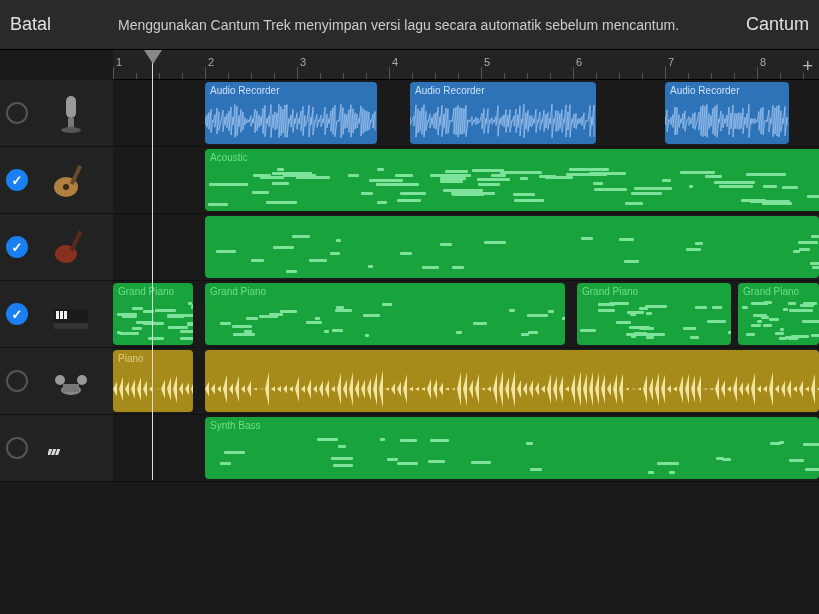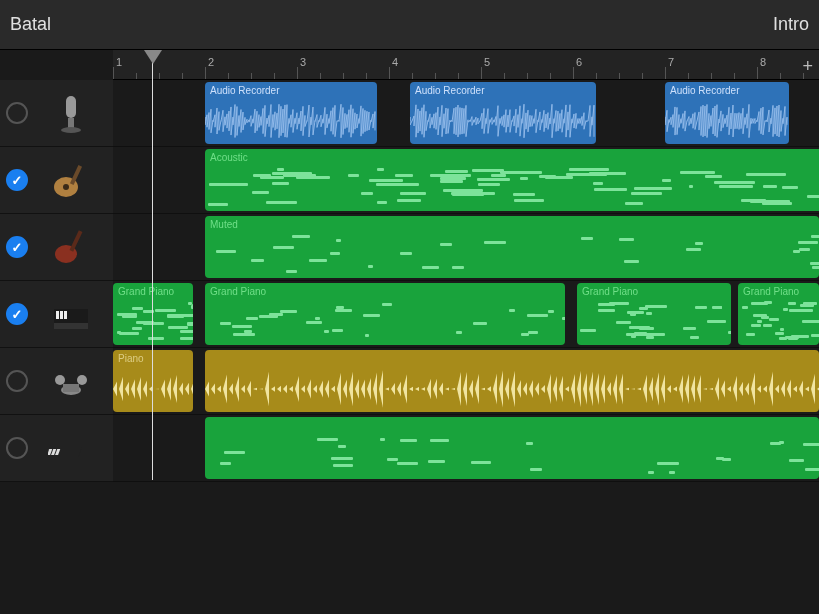--- a/index.html
+++ b/index.html
@@ -34,21 +34,22 @@
   .playhead { position:absolute; top:50px; bottom:134px; width:1px; background:#ddd; z-index:50; }
   .playhead::before { content:""; position:absolute; top:0; left:-8px; width:0; height:0; border-left:9px solid transparent; border-right:9px solid transparent; border-top:14px solid #888; }
   .midi-notes { position:absolute; left:2px; right:2px; top:18px; bottom:4px; }
   .midi-notes span { position:absolute; height:3px; background:#7de39a; border-radius:1px; }
 </style>
 </head>
 <body>
 
 <div class="header">
   <div class="hbtn">Batal</div>
-  <div class="hbtn">Intro</div>
+  <div class="hmsg">Menggunakan Cantum Trek menyimpan versi lagu secara automatik sebelum mencantum.</div>
+  <div class="hbtn">Cantum</div>
 </div>
 
 <div class="ruler-row">
   <div class="ruler" id="ruler">
       <div class="bar" style="left: 3px;">1</div>
       <div class="tick big" style="left: 0px;"></div>
       <div class="tick" style="left: 23px;"></div>
       <div class="tick" style="left: 46px;"></div>
       <div class="tick" style="left: 69px;"></div>
       <div class="bar" style="left: 95px;">2</div>
@@ -222,21 +223,20 @@
           <span style="left: 511.778px; top: 17.8546px; width: 33.7543px;"></span>
           <span style="left: 283.562px; top: 7.45322px; width: 15.8231px;"></span>
           <span style="left: 361.637px; top: 0.508592px; width: 39.9543px;"></span>
           <span style="left: 232.813px; top: 13.3838px; width: 22.8909px;"></span>
           <span style="left: 265.309px; top: 1.88831px; width: 31.882px;"></span>
         </div>
       </div>
     </div>
     <div class="lane">
       <div class="region midi" style="left: 92px; width: 614px;">
-        <div class="label">Muted</div>
         <div class="midi-notes">
           <span style="left: 192.775px; top: 18.3609px; width: 12.0261px;"></span>
           <span style="left: 66.4081px; top: 12.3766px; width: 20.4105px;"></span>
           <span style="left: 603.052px; top: 28.3241px; width: 17.6714px;"></span>
           <span style="left: 79.1721px; top: 35.8409px; width: 10.9266px;"></span>
           <span style="left: 591.244px; top: 7.21649px; width: 20.2074px;"></span>
           <span style="left: 122.733px; top: 17.7023px; width: 10.6049px;"></span>
           <span style="left: 245.259px; top: 31.9538px; width: 11.8001px;"></span>
           <span style="left: 411.565px; top: 4.21501px; width: 15.8938px;"></span>
           <span style="left: 374.147px; top: 2.5007px; width: 12.0692px;"></span>
@@ -503,20 +503,21 @@
             <polygon points="588,21 592,17.819167962740174 592,24.180832037259826" fill="#f0e4a0"></polygon>
             <polygon points="594,21 598,12.491495403740554 598,29.508504596259446" fill="#f0e4a0"></polygon>
             <polygon points="600,21 604,18.425226560630836 604,23.574773439369164" fill="#f0e4a0"></polygon>
             <polygon points="606,21 610,5.779149354854598 610,36.220850645145404" fill="#f0e4a0"></polygon>
             <polygon points="612,21 616,17.918204664043152 616,24.081795335956848" fill="#f0e4a0"></polygon>
           </svg></div>
       </div>
     </div>
     <div class="lane">
       <div class="region midi" style="left: 92px; width: 614px;">
+        <div class="label">Synth Bass</div>
         <div class="midi-notes">
           <span style="left: 264.162px; top: 25.9615px; width: 19.4508px;"></span>
           <span style="left: 130.823px; top: 10.2122px; width: 8.04913px;"></span>
           <span style="left: 180.073px; top: 22.7761px; width: 10.7331px;"></span>
           <span style="left: 223.185px; top: 4.07791px; width: 18.9123px;"></span>
           <span style="left: 13.0838px; top: 26.8468px; width: 11.1715px;"></span>
           <span style="left: 17.4733px; top: 15.7678px; width: 20.6866px;"></span>
           <span style="left: 598.471px; top: 33.1856px; width: 17.6698px;"></span>
           <span style="left: 318.637px; top: 6.72808px; width: 7.12461px;"></span>
           <span style="left: 508.807px; top: 22.0604px; width: 8.43493px;"></span>

